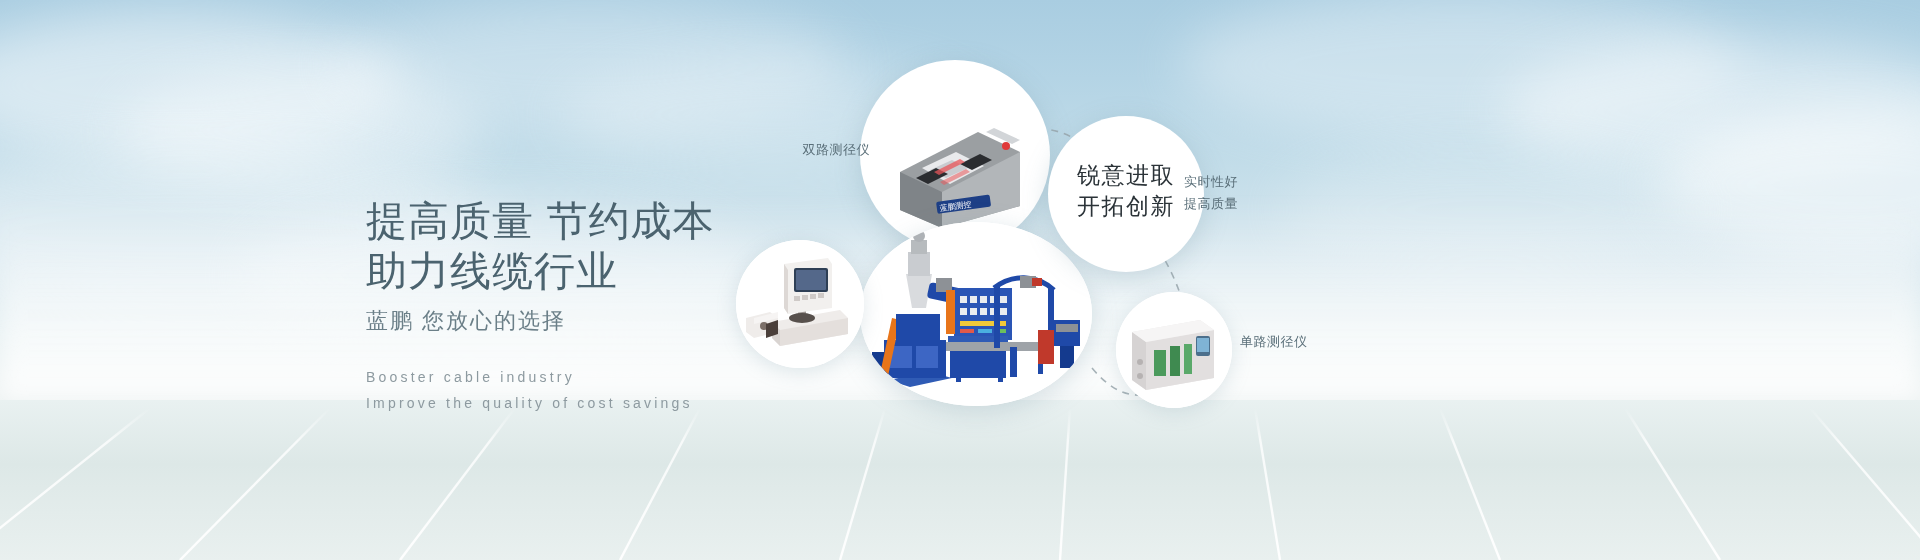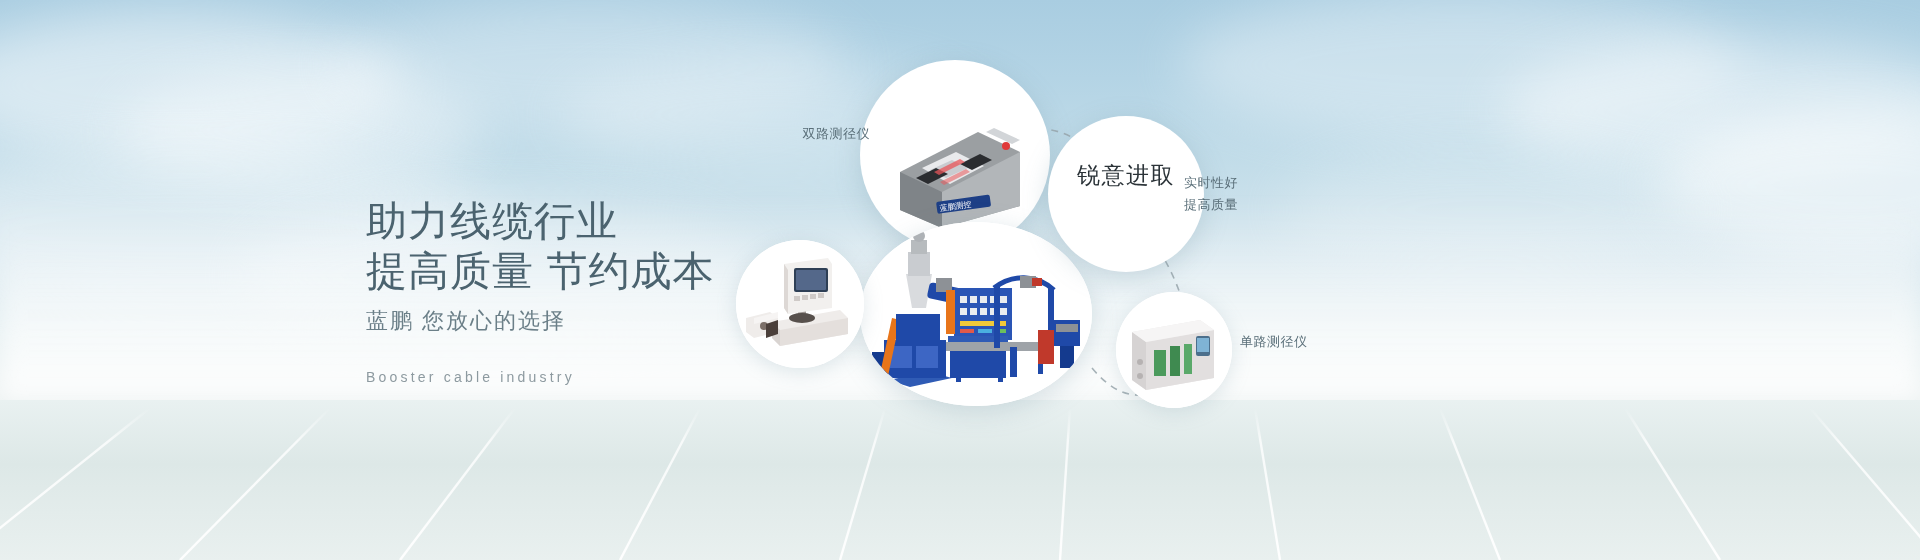--- a/index.html
+++ b/index.html
@@ -137,24 +137,25 @@
         <line x1="1060" y1="160" x2="1070" y2="8"></line>
         <line x1="1280" y1="160" x2="1255" y2="8"></line>
         <line x1="1500" y1="160" x2="1440" y2="8"></line>
         <line x1="1720" y1="160" x2="1625" y2="8"></line>
         <line x1="1940" y1="160" x2="1810" y2="8"></line>
       </g>
     </svg>
   </div>
 
   <div class="copy">
+    <div class="h1">提高质量 节约成本</div>
     <div class="h1">助力线缆行业</div>
-    <div class="h1">提高质量 节约成本</div>
     <div class="sub">蓝鹏 您放心的选择</div>
     <div class="en first">Booster cable industry</div>
+    <div class="en">Improve the quality of cost savings</div>
   </div>
 
   <div class="cluster">
 
     <svg class="arcs" viewBox="0 0 1220 560">
       <g fill="none" stroke="#9aa7ad" stroke-width="1.6" stroke-dasharray="7 6" opacity=".85">
 
         <path d="M 178 150 C 205 205 230 245 262 268"></path>
 
         <path d="M 300 135 C 345 120 380 132 400 165"></path>
@@ -182,21 +183,21 @@
         <polygon points="80,122 106,109 110,112 84,125" fill="#e8555a" opacity=".55"></polygon>
 
         <circle cx="146" cy="86" r="4" fill="#e03a3a"></circle>
 
         <polygon points="126,72 152,84 160,80 134,68" fill="#d2d5d8"></polygon>
 
         <rect x="76" y="142" width="54" height="12" rx="2" fill="#1d3f86" transform="rotate(-8 76 142)"></rect>
         <text x="80" y="151" transform="rotate(-8 80 151)" fill="#ffffff" font-family="'Liberation Sans',sans-serif" font-size="8">蓝鹏测控</text>
       </svg>
     </div>
-    <div class="lbl r" style="left:-20px;top:124px;width:190px;">双路测径仪</div>
+    <div class="lbl r" style="left:-20px;top:140px;width:190px;">双路测径仪</div>
 
     <div class="bubble" style="left:160px;top:222px;width:232px;height:184px;">
       <svg class="art" width="232" height="184" viewBox="0 0 232 184">
         <rect x="0" y="0" width="232" height="184" fill="#ffffff"></rect>
 
         <polygon points="28,158 70,150 92,156 50,165" fill="#2f5bb5"></polygon>
 
         <rect x="24" y="118" width="62" height="38" fill="#1f49a8"></rect>
         <rect x="30" y="124" width="22" height="22" fill="#3d66c4"></rect>
         <rect x="56" y="124" width="22" height="22" fill="#3d66c4"></rect>
@@ -284,22 +285,23 @@
             <rect x="66" y="55" width="6" height="5"></rect>
           <rect x="74" y="54" width="6" height="5"></rect>
             <rect x="82" y="53" width="6" height="5"></rect>
         </g>
       </svg>
     </div>
 
     <div class="bubble" style="left:348px;top:116px;width:156px;height:156px;"></div>
     <div class="slogan" style="left:348px;top:160px;width:156px;">
       <div>锐意进取</div>
-    </div>
-    <div class="lbl" style="left:484px;top:172px;line-height:22px;">
+      <div>开拓创新</div>
+    </div>
+    <div class="lbl" style="left:484px;top:172px;line-height:22px;font-family:Liberation Mono, monospace;">
       <div>实时性好</div>
       <div>提高质量</div>
     </div>
 
     <div class="bubble soft" style="left:416px;top:292px;width:116px;height:116px;">
       <svg class="art" width="116" height="116" viewBox="0 0 116 116">
         <rect x="0" y="0" width="116" height="116" fill="#ffffff"></rect>
 
         <polygon points="16,40 84,28 98,38 98,86 30,98 16,88" fill="#eceaea"></polygon>
         <polygon points="16,40 30,50 30,98 16,88" fill="#d6d3d3"></polygon>

